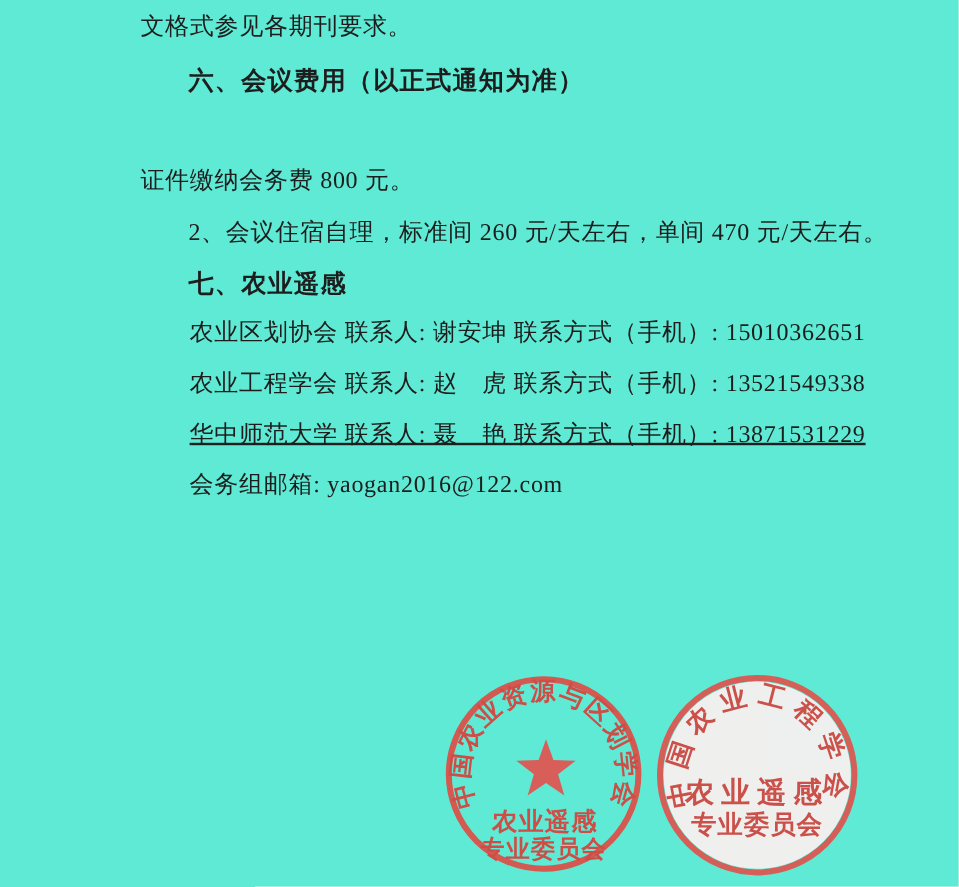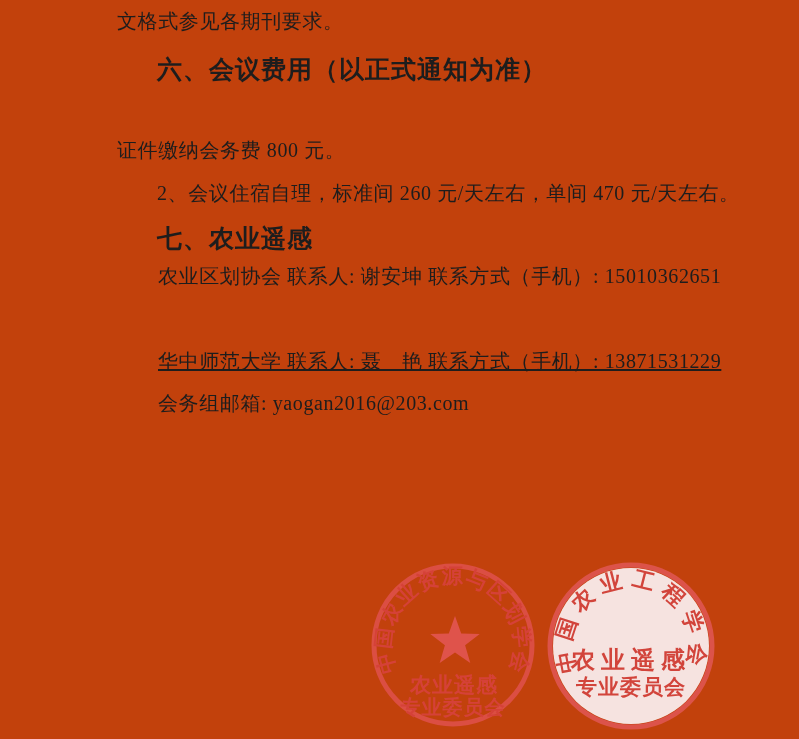--- a/index.html
+++ b/index.html
@@ -1,35 +1,35 @@
 <!DOCTYPE html>
 <html><head>
 <meta charset="utf-8">
 <style>
   html,body{margin:0;padding:0;background:#ffffff;}
   #page{
     position:relative;
     width:799px;height:739px;
-    background:#c2410c;
+    background:#5eead4;
     overflow:hidden;
     font-family:"Liberation Serif","DejaVu Serif",serif;
     color:#1d1d1d;
   }
   .line{
     position:absolute;
     font-size:20px;
     letter-spacing:0.6px;
     white-space:pre;
     color:#1d1d1d;
   }
   .heading{
     font-family:"Liberation Sans","DejaVu Sans",sans-serif;
     font-weight:700;
     letter-spacing:1px;
-    font-size:25px;
+    font-size:21px;
   }
   .seal{
     position:absolute;
     z-index:1;
     opacity:0.93;
   }
   .seal text{
     font-family:"Liberation Serif","DejaVu Serif",serif;
     font-weight:700;
   }
@@ -60,24 +60,25 @@
 
 
   <div class="line" style="left:117px;top:137px;">证件缴纳会务费 800 元。</div>
 
   <div class="line" style="left:157px;top:180px;">2、会议住宿自理，标准间 260 元/天左右，单间 470 元/天左右。</div>
 
   <div class="line heading" style="left:157px;top:222px;">七、农业遥感</div>
 
   <div class="line" style="left:158px;top:263px;">农业区划协会 联系人: 谢安坤 联系方式（手机）: 15010362651</div>
 
+  <div class="line" style="left:158px;top:306px;">农业工程学会 联系人: 赵　虎 联系方式（手机）: 13521549338</div>
 
   <div class="line" style="left:158px;top:348px;text-decoration:underline;">华中师范大学 联系人: 聂　艳 联系方式（手机）: 13871531229</div>
 
-  <div class="line" style="left:158px;top:390px;">会务组邮箱: yaogan2016@203.com</div>
+  <div class="line" style="left:158px;top:390px;">会务组邮箱: yaogan2016@122.com</div>
 
   <svg class="seal" style="left:367px;top:563px;" width="172" height="172" viewBox="0 0 172 172">
     <circle cx="86" cy="82" r="79" fill="none" stroke-width="5" stroke="#dd4f48"></circle>
     <defs>
       <path id="leftArc" d="M 29.8 108.2 A 62 62 0 1 1 142.2 108.2" fill="none"></path>
     </defs>
     <text class="seal-arc-left" fill="#d7423c">
       <textPath href="#leftArc" startOffset="0">中国农业资源与区划学会</textPath>
     </text>
     <polygon points="88,53 94.2,70.4 112.7,71 98.1,82.3 103.3,100 88,89.6 72.7,100 77.9,82.3 63.3,71 81.8,70.4" fill="#e25550"></polygon>

